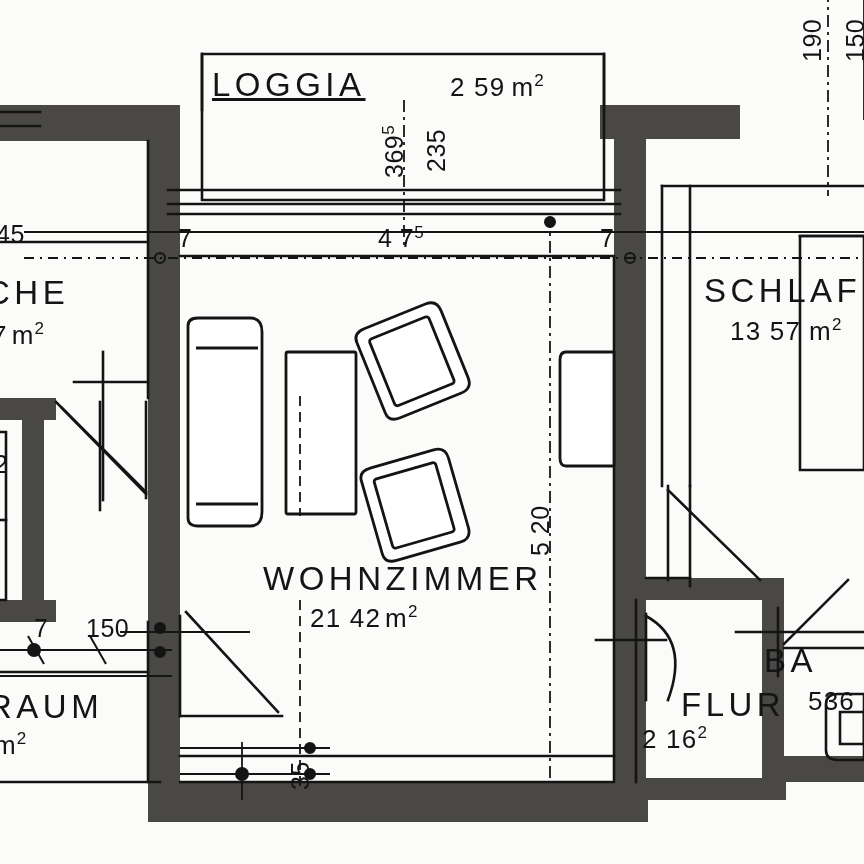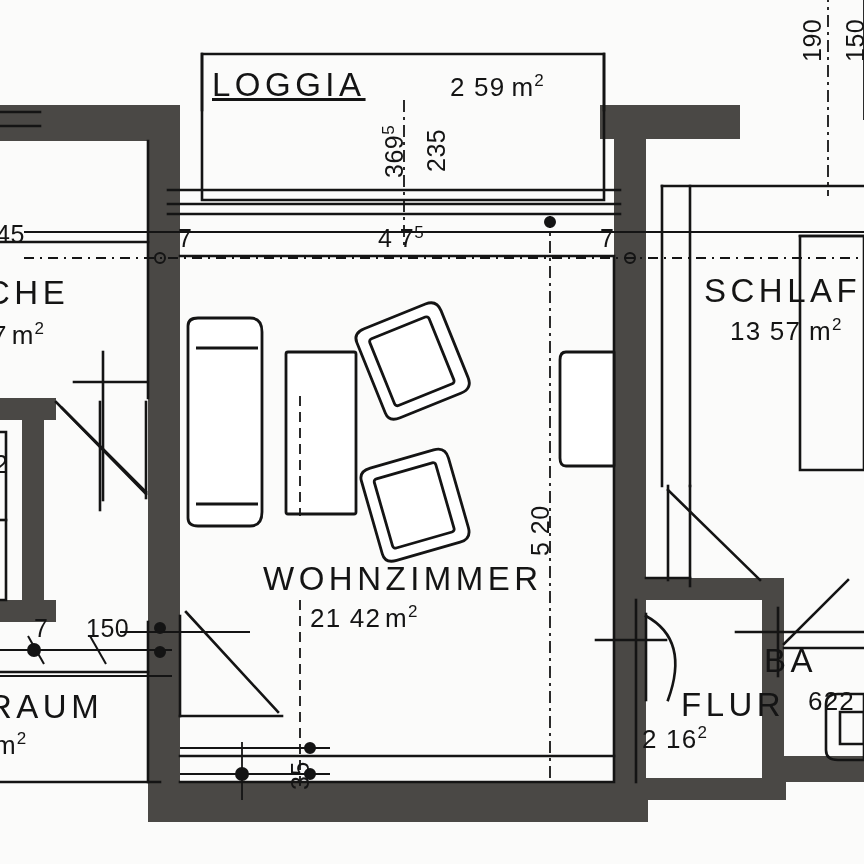--- a/index.html
+++ b/index.html
@@ -243,21 +243,21 @@
   </div>
 
   <div class="lbl dim dim-v" style="left:528px;top:556px;">5 20</div>
 
   <div class="lbl room-name" style="left:654px;top:688px;margin-left:27px;">FLUR</div>
   <div class="lbl room-area" style="left:642px;top:724px;">
     <span>2 16</span><sup>2</sup>
   </div>
 
   <div class="lbl room-name" style="left:764px;top:644px;">BA</div>
-  <div class="lbl room-area" style="left:808px;top:688px;">622</div>
+  <div class="lbl room-area" style="left:808px;top:688px;">536</div>
 
   <div class="lbl room-name" style="left:-12px;top:690px;">RAUM</div>
   <div class="lbl room-area" style="left:-6px;top:730px;">
     <span>m</span><sup>2</sup>
   </div>
 
   <div class="lbl dim" style="left:-6px;top:452px;">2</div>
 
   <div class="lbl dim" style="left:34px;top:616px;">7</div>
   <div class="lbl dim" style="left:86px;top:616px;">150</div>

